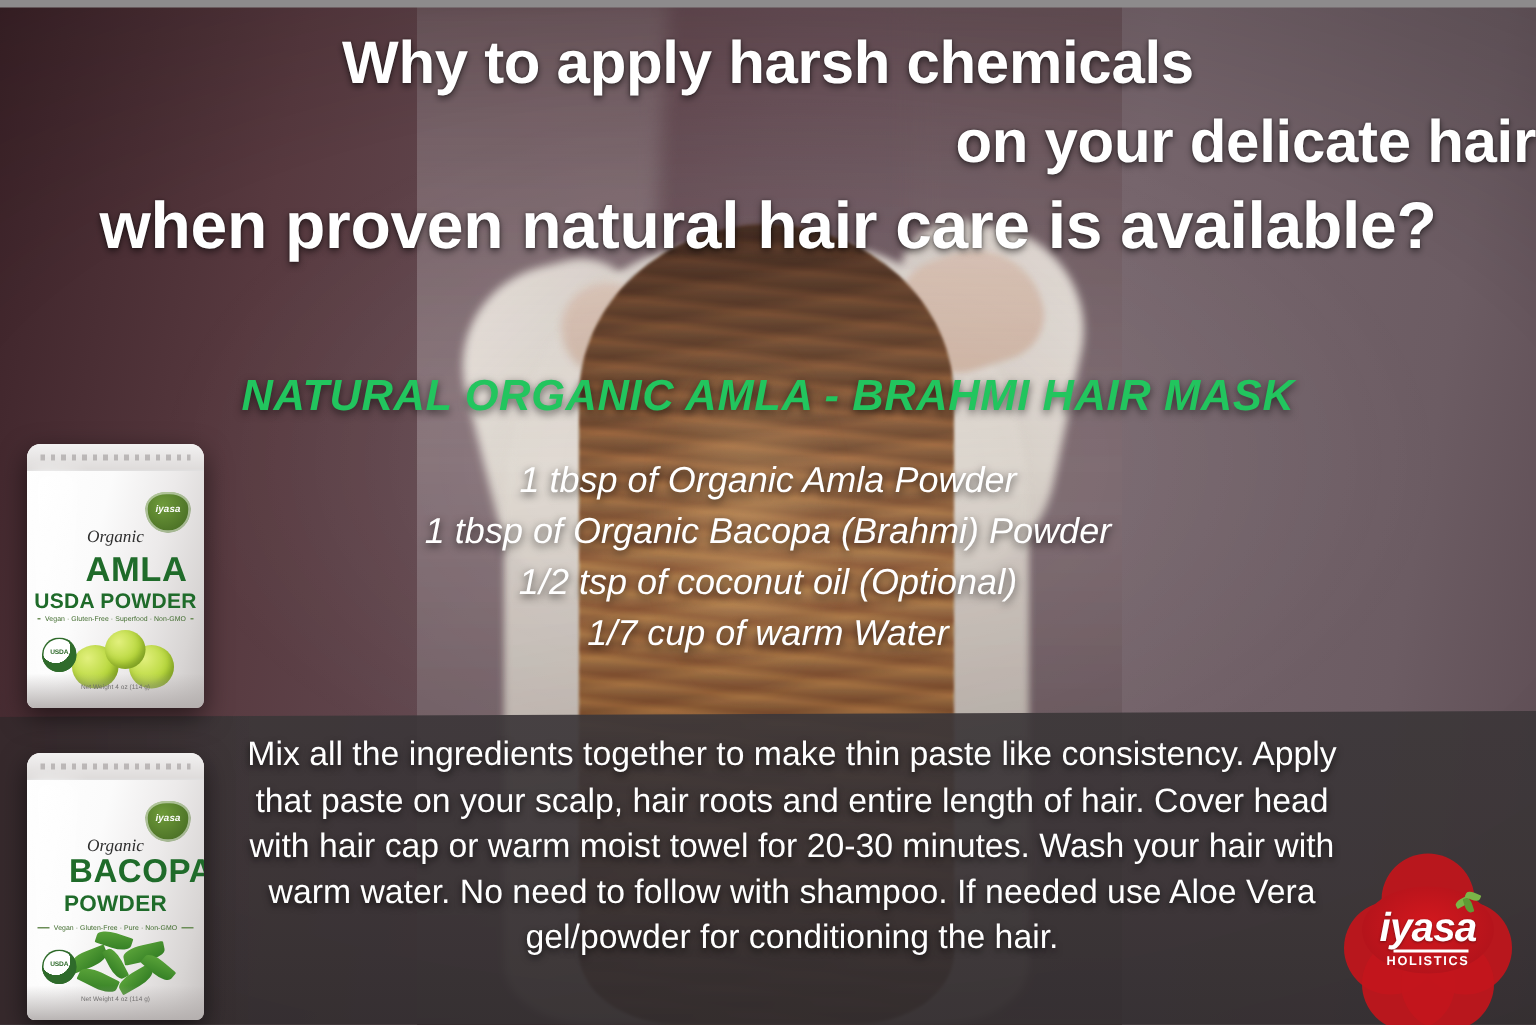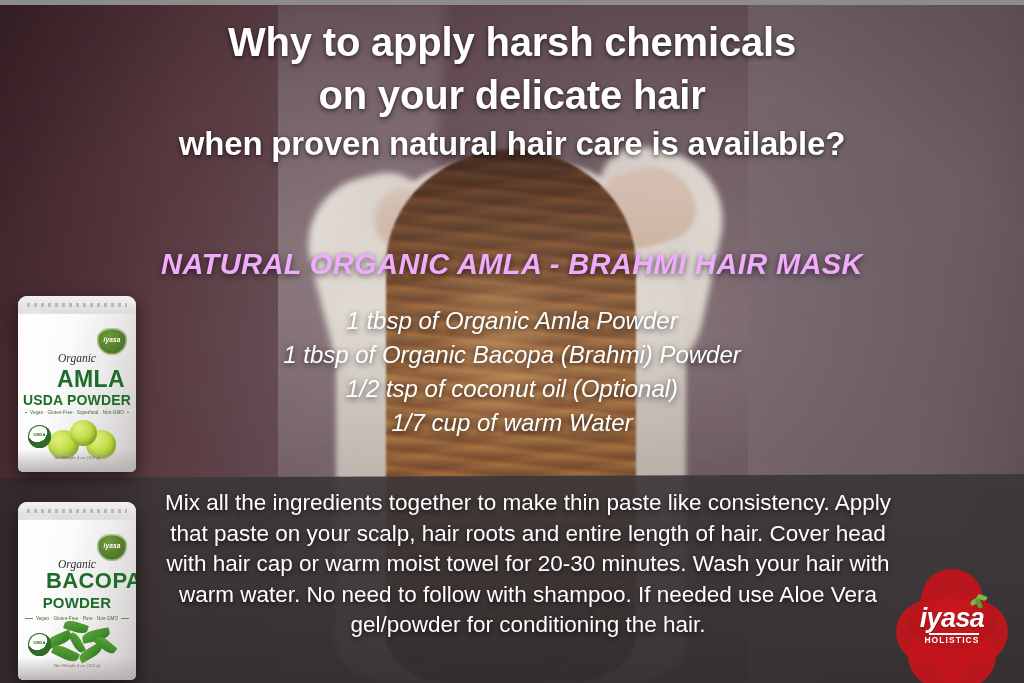--- a/index.html
+++ b/index.html
@@ -223,29 +223,29 @@
     text-align: center;
     color: #ffffff;
     font-family: "Liberation Sans", sans-serif;
     font-weight: bold;
     font-size: 40px;
     line-height: 1.33;
     letter-spacing: -0.2px;
     text-shadow: 0 2px 5px rgba(0,0,0,.55), 0 0 2px rgba(0,0,0,.4);
   }
   .headline .l1 { font-size: 40px; }
-  .headline .l2 { font-size: 40px; }
-  .headline .l3 { font-size: 33px; }
+  .headline .l2 { font-size: 40px; text-align: right; }
+  .headline .l3 { font-size: 44px; }
 
   .subhead {
     position: absolute;
     left: 0; right: 0;
     top: 248px;
     text-align: center;
-    color: #f0abfc;
+    color: #22c55e;
     font-weight: bold;
     font-style: italic;
     font-size: 29px;
     letter-spacing: 0.4px;
     text-shadow: 0 2px 6px rgba(0,0,0,.6);
   }
 
   .ingredients {
     position: absolute;
     left: 0; right: 0;

